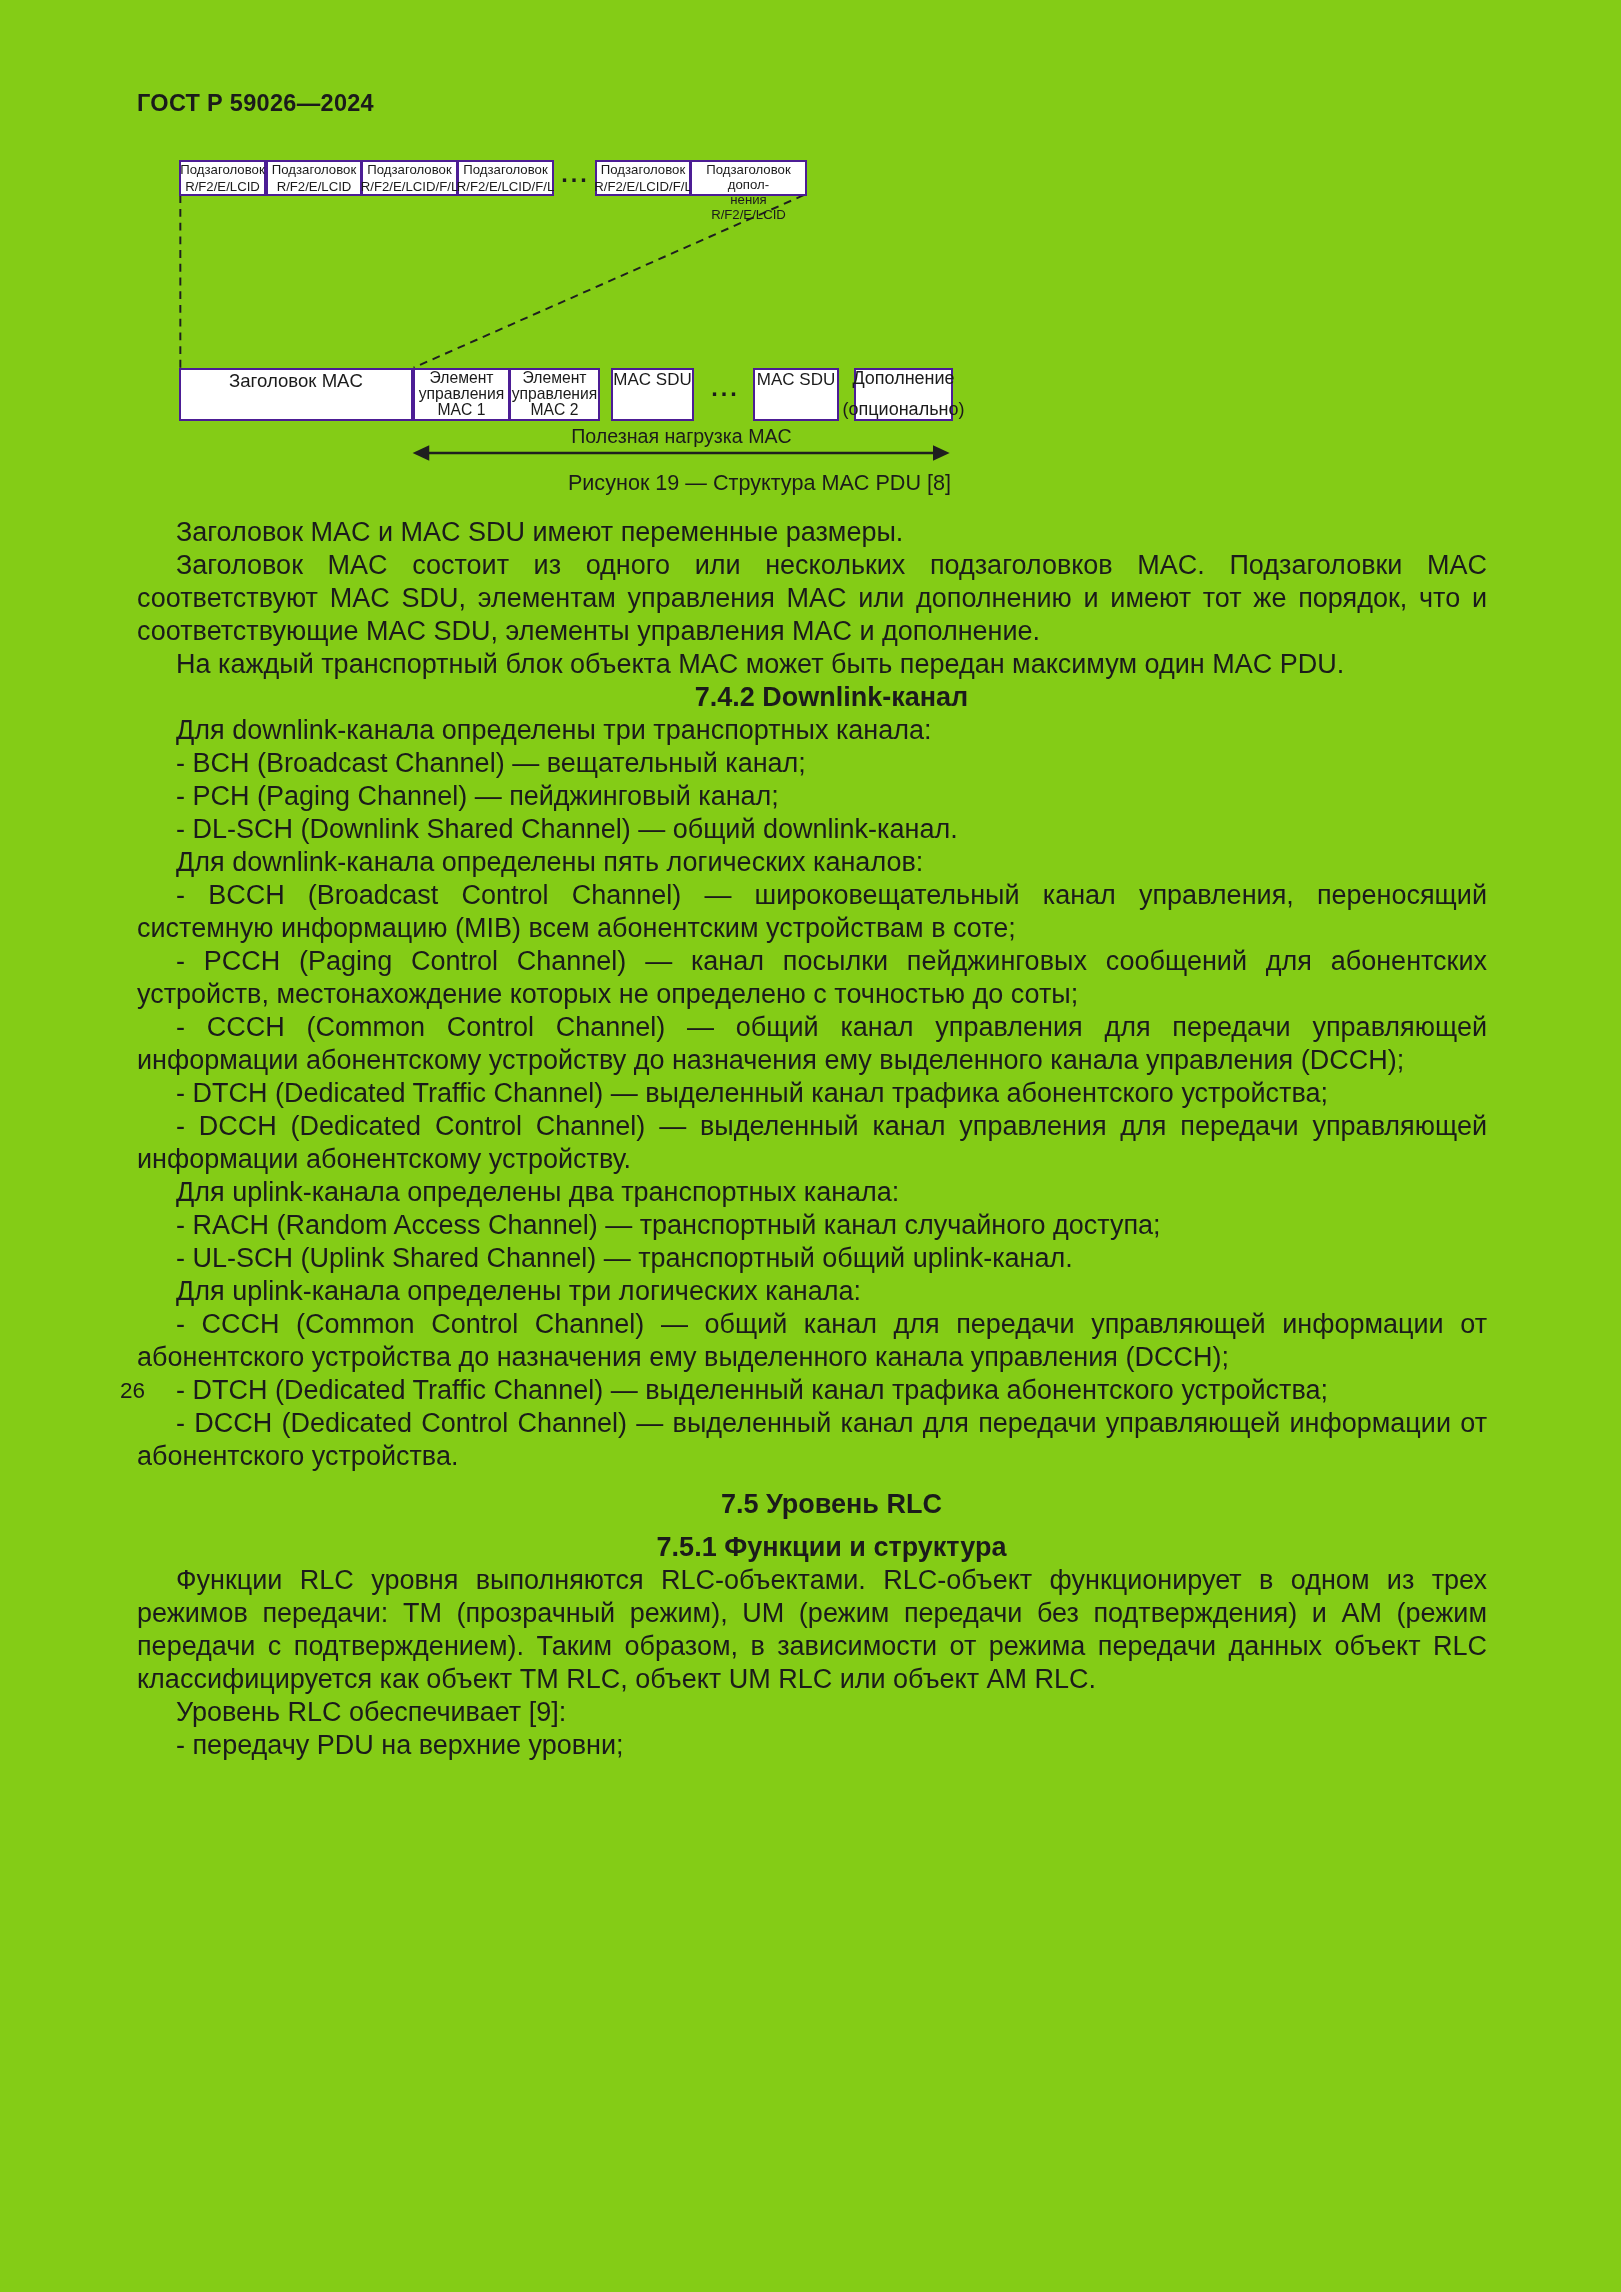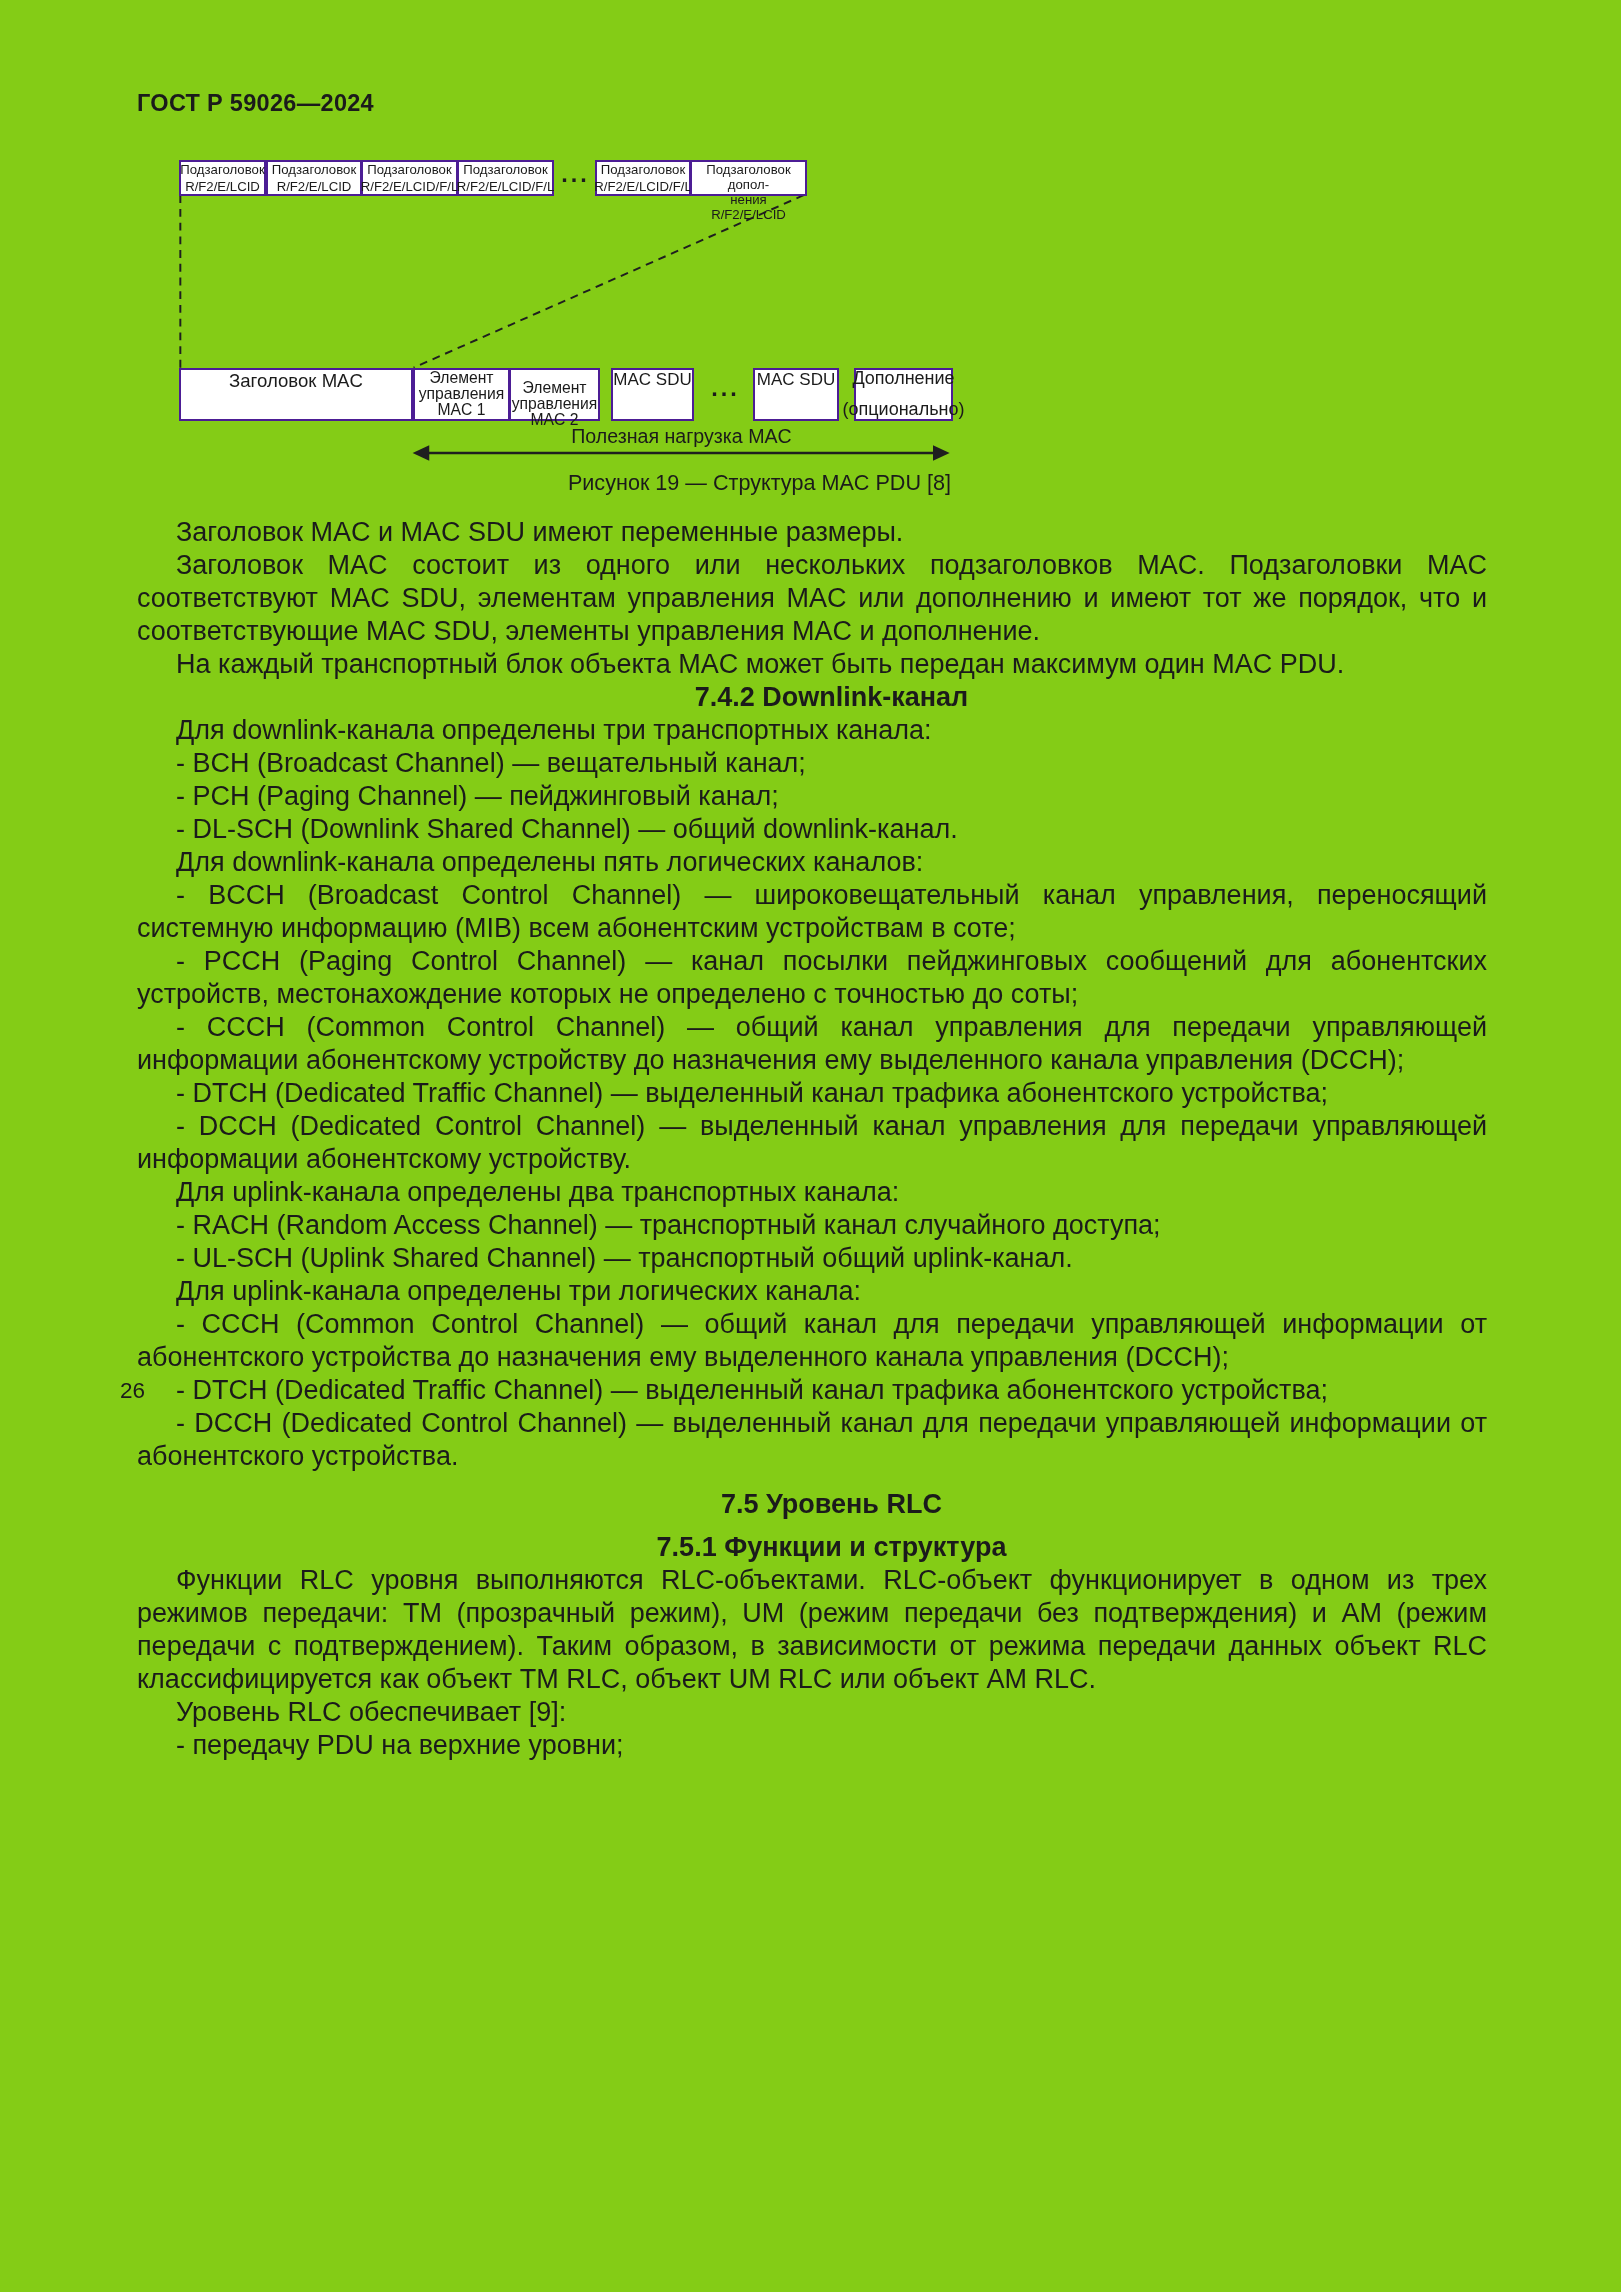--- a/index.html
+++ b/index.html
@@ -28,21 +28,21 @@
   .trow{top:160px;height:36px;font-size:13.2px;line-height:15px;}
   .sub1{left:179px;width:87px;}
   .sub2{left:266px;width:96px;}
   .sub3{left:361px;width:97px;}
   .sub4{left:457px;width:97px;}
   .sub5{left:595px;width:96px;}
   .sub6{left:690px;width:117px;}
   .brow{top:368px;height:53px;}
   .machdr{left:179px;width:234px;font-size:18.6px;}
   .ce1{left:413px;width:97px;font-size:15.7px;line-height:16px;padding:0 2px;}
-  .ce2{left:509px;width:91px;font-size:15.7px;line-height:16px;padding:10px 2px;}
+  .ce2{left:509px;width:91px;font-size:15.7px;line-height:16px;padding:0 2px;}
   .sdu1{left:611px;width:83px;font-size:17px;}
   .sdu2{left:753px;width:86px;font-size:17px;}
   .padbox{left:854px;width:99px;font-size:18px;line-height:17.6px;}
   .ellipsis{
     position:absolute;font-size:23.5px;font-weight:bold;letter-spacing:2.9px;color:#1b1b1b;
   }
   .ell1{left:557px;top:161px;width:37px;text-align:center;}
   .ell2{left:700px;top:375px;width:51px;text-align:center;}
   .fig-lines{position:absolute;left:0;top:0;pointer-events:none;}
   .payload-label{

